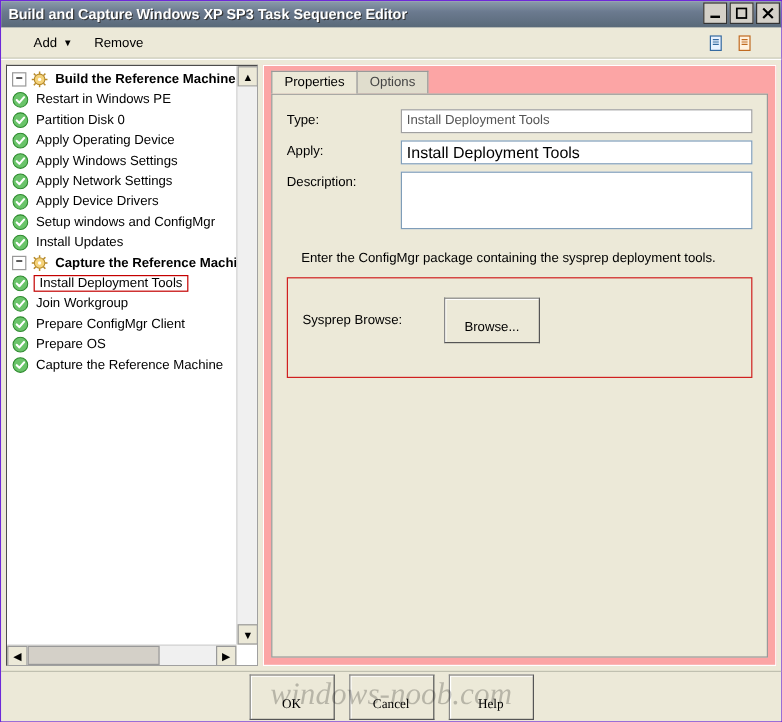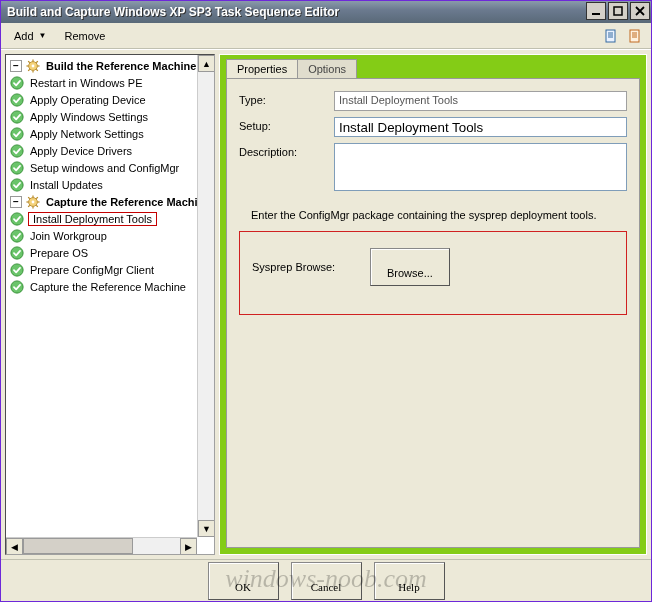--- a/index.html
+++ b/index.html
@@ -37,21 +37,21 @@
     width: 20px; height: 18px; margin: 1px;
     background: #d4d0c8; border: 1px solid #333;
     display: flex; align-items: center; justify-content: center;
     font-size: 10px; font-family: Arial;
   }
   .winbtn svg { width: 10px; height: 10px; }
   .toolbar {
     height: 26px;
     background: #ece9d8;
     border-bottom: 1px solid #c0c0b0;
-    display: flex; align-items: center; padding: 0 6px; gap: 4px;
+    display: flex; align-items: center; padding: 0 20px; gap: 4px;
   }
   .toolbar .tbtn {
     padding: 2px 6px; border: 1px solid transparent;
     display: inline-flex; align-items: center; gap: 3px;
     color: #000;
   }
   .toolbar .spacer { flex: 1; }
   .toolbar .iconbtn { width:20px; height:20px; display:flex; align-items:center; justify-content:center; }
   .body-row { flex:1; display:flex; background:#ece9d8; border-top:1px solid #fff; overflow:hidden; }
   .left-pane {
@@ -76,21 +76,21 @@
     font-size:10px; line-height:1; margin-right:4px; background:#fff;
   }
   .tree-row .gicon { width:14px; height:14px; margin-right:4px; display:flex; align-items:center; justify-content:center; }
   .tree-row .cicon { width:14px; height:14px; margin-right:4px; display:flex; align-items:center; justify-content:center; }
   .check-svg { width:14px; height:14px; }
   .gear-svg { width:14px; height:14px; }
   .tree-row .label { padding: 0 2px; }
   .tree-row.highlight .label { border:1px solid #c40000; padding: 0 4px; }
   .right-pane {
     flex:1;
-    background:#84cc16;
+    background:#fca5a5;
     margin: 4px 4px 4px 2px;
     border: 1px solid #fff;
     position: relative;
     display:flex; flex-direction:column;
   }
   .tabs { display:flex; padding: 4px 6px 0 6px; }
   .tab {
     padding: 3px 10px;
     background:#ece9d8;
     border:1px solid #999;
@@ -250,20 +250,29 @@
             </span>
             <span class="label">Restart in Windows PE</span>
           </div>
           <div class="tree-row child">
             <span class="cicon">
               <svg class="check-svg" viewBox="0 0 16 16">
                 <circle cx="8" cy="8" r="7" fill="#6ac46a" stroke="#2e8a2e"></circle>
                 <path d="M4.5 8.2 L7 10.7 L11.5 5.5" stroke="#fff" stroke-width="2" fill="none" stroke-linecap="round" stroke-linejoin="round"></path>
               </svg>
             </span>
+            <span class="label">Partition Disk 0</span>
+          </div>
+          <div class="tree-row child">
+            <span class="cicon">
+              <svg class="check-svg" viewBox="0 0 16 16">
+                <circle cx="8" cy="8" r="7" fill="#6ac46a" stroke="#2e8a2e"></circle>
+                <path d="M4.5 8.2 L7 10.7 L11.5 5.5" stroke="#fff" stroke-width="2" fill="none" stroke-linecap="round" stroke-linejoin="round"></path>
+              </svg>
+            </span>
             <span class="label">Apply Operating Device</span>
           </div>
           <div class="tree-row child">
             <span class="cicon">
               <svg class="check-svg" viewBox="0 0 16 16">
                 <circle cx="8" cy="8" r="7" fill="#6ac46a" stroke="#2e8a2e"></circle>
                 <path d="M4.5 8.2 L7 10.7 L11.5 5.5" stroke="#fff" stroke-width="2" fill="none" stroke-linecap="round" stroke-linejoin="round"></path>
               </svg>
             </span>
             <span class="label">Apply Windows Settings</span>
@@ -342,30 +351,30 @@
             </span>
             <span class="label">Join Workgroup</span>
           </div>
           <div class="tree-row child">
             <span class="cicon">
               <svg class="check-svg" viewBox="0 0 16 16">
                 <circle cx="8" cy="8" r="7" fill="#6ac46a" stroke="#2e8a2e"></circle>
                 <path d="M4.5 8.2 L7 10.7 L11.5 5.5" stroke="#fff" stroke-width="2" fill="none" stroke-linecap="round" stroke-linejoin="round"></path>
               </svg>
             </span>
+            <span class="label">Prepare ConfigMgr Client</span>
+          </div>
+          <div class="tree-row child">
+            <span class="cicon">
+              <svg class="check-svg" viewBox="0 0 16 16">
+                <circle cx="8" cy="8" r="7" fill="#6ac46a" stroke="#2e8a2e"></circle>
+                <path d="M4.5 8.2 L7 10.7 L11.5 5.5" stroke="#fff" stroke-width="2" fill="none" stroke-linecap="round" stroke-linejoin="round"></path>
+              </svg>
+            </span>
             <span class="label">Prepare OS</span>
-          </div>
-          <div class="tree-row child">
-            <span class="cicon">
-              <svg class="check-svg" viewBox="0 0 16 16">
-                <circle cx="8" cy="8" r="7" fill="#6ac46a" stroke="#2e8a2e"></circle>
-                <path d="M4.5 8.2 L7 10.7 L11.5 5.5" stroke="#fff" stroke-width="2" fill="none" stroke-linecap="round" stroke-linejoin="round"></path>
-              </svg>
-            </span>
-            <span class="label">Prepare ConfigMgr Client</span>
           </div>
           <div class="tree-row child">
             <span class="cicon">
               <svg class="check-svg" viewBox="0 0 16 16">
                 <circle cx="8" cy="8" r="7" fill="#6ac46a" stroke="#2e8a2e"></circle>
                 <path d="M4.5 8.2 L7 10.7 L11.5 5.5" stroke="#fff" stroke-width="2" fill="none" stroke-linecap="round" stroke-linejoin="round"></path>
               </svg>
             </span>
             <span class="label">Capture the Reference Machine</span>
           </div>
@@ -390,21 +399,21 @@
         <div class="tab active">Properties</div>
         <div class="tab inactive">Options</div>
       </div>
       <div class="tab-content">
 
         <div class="form-row">
           <div class="form-label">Type:</div>
           <div class="field-ro">Install Deployment Tools</div>
         </div>
         <div class="form-row">
-          <div class="form-label">Setup:</div>
+          <div class="form-label">Apply:</div>
           <input class="field-in" value="Install Deployment Tools" style="">
         </div>
         <div class="form-row">
           <div class="form-label">Description:</div>
           <textarea class="field-ta" style=""></textarea>
         </div>
 
         <div class="instr">Enter the ConfigMgr package containing the sysprep deployment tools.</div>
 
         <div class="highlight-box">

